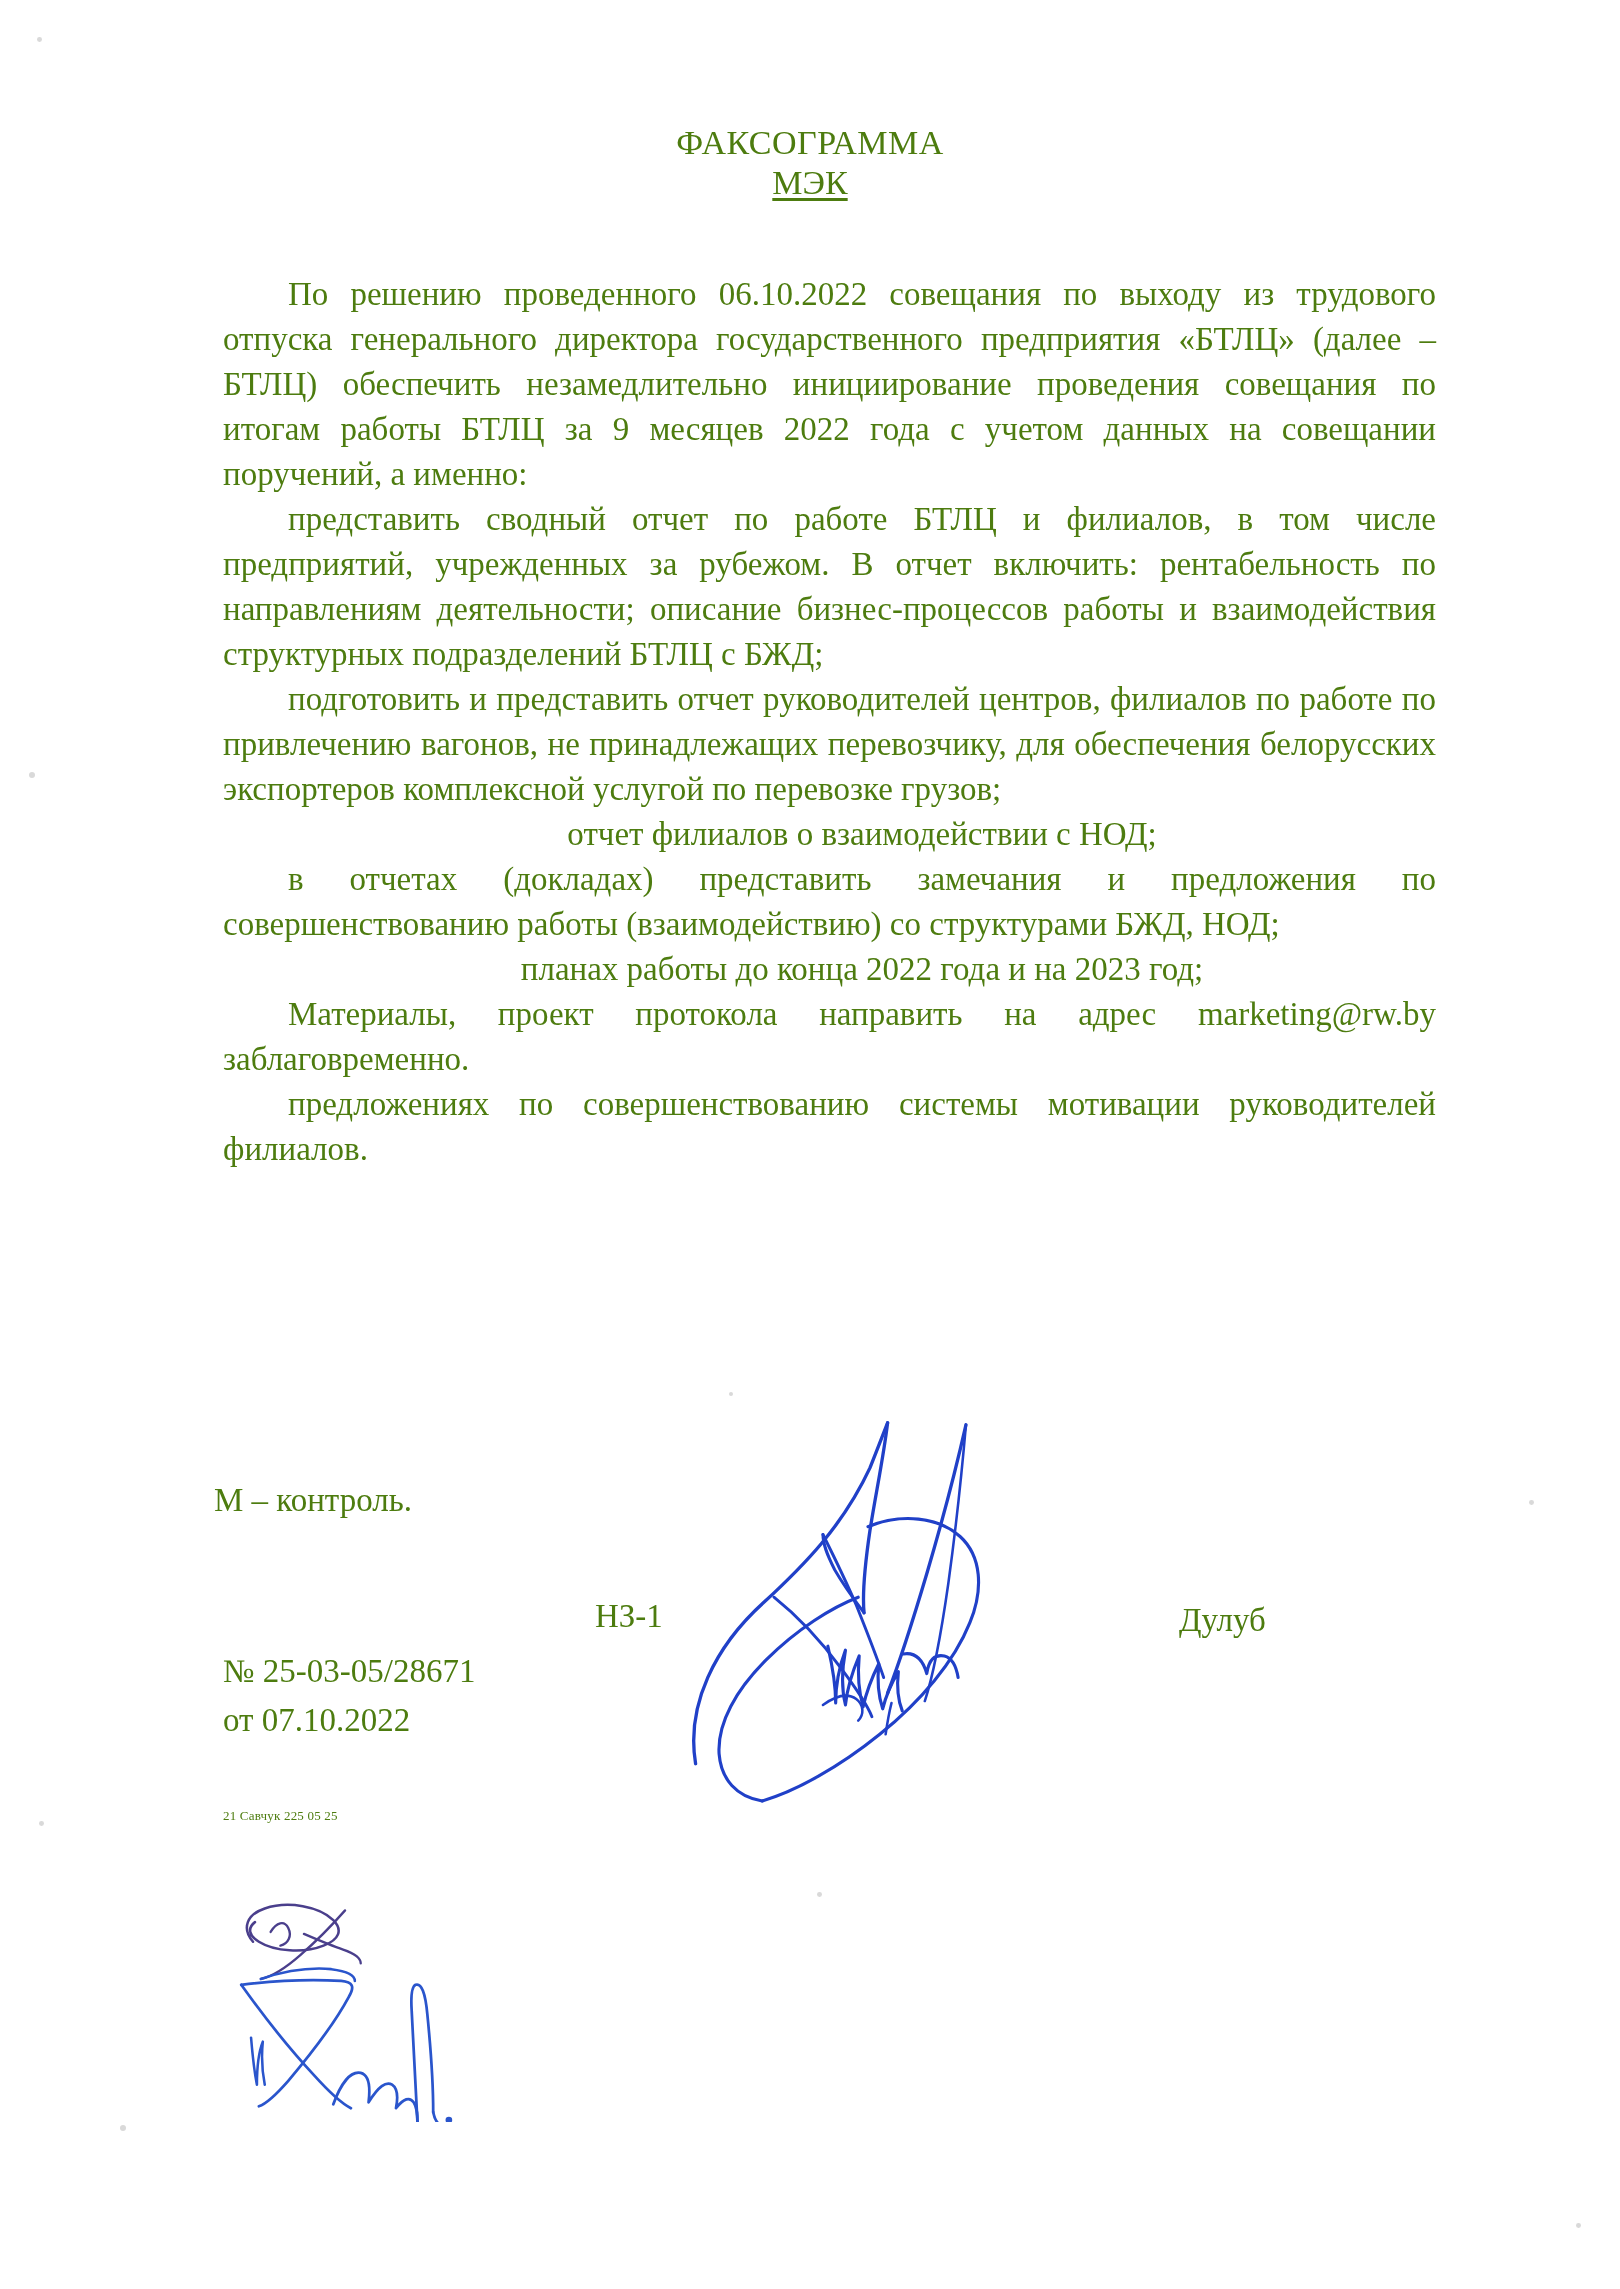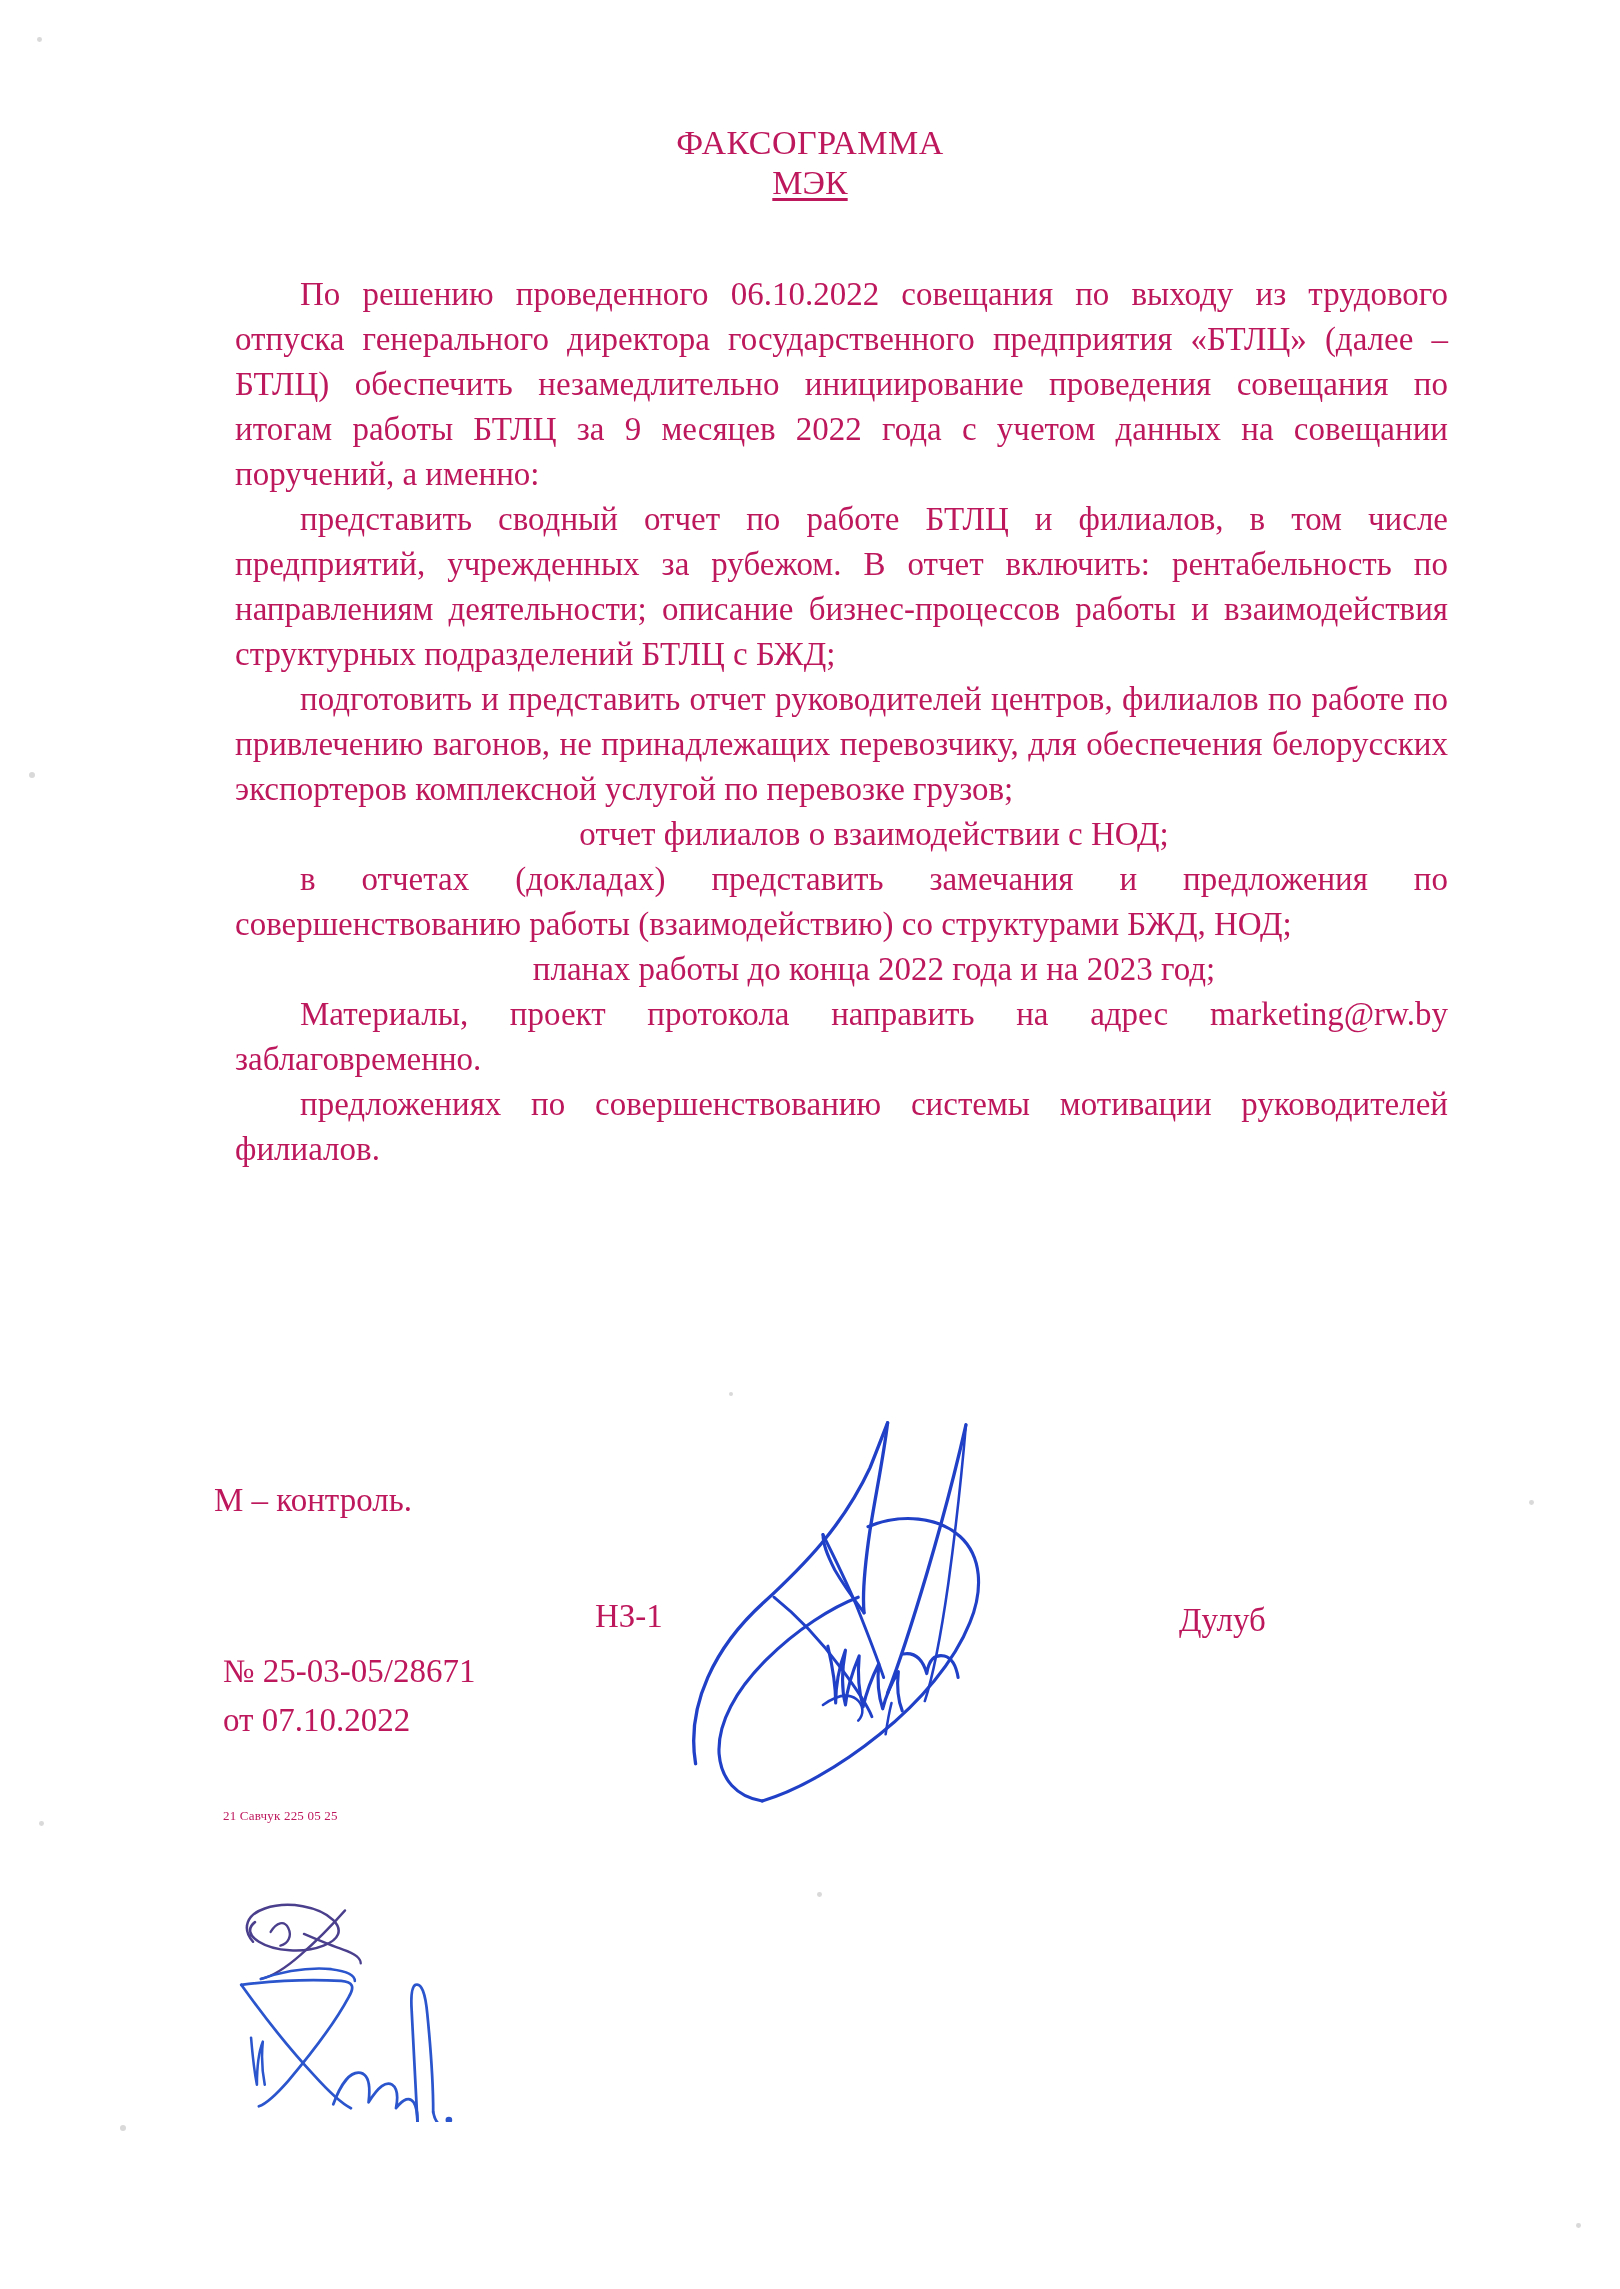--- a/index.html
+++ b/index.html
@@ -7,21 +7,21 @@
     padding: 0;
     background: #ffffff;
   }
   .page {
     position: relative;
     width: 1620px;
     height: 2290px;
     background: #ffffff;
     overflow: hidden;
     font-family: "Liberation Serif", "DejaVu Serif", serif;
-    color: #be185d;
+    color: #4d7c0f;
   }
 
   
   .speck {
     position: absolute;
     background: #d9d9d9;
     border-radius: 50%;
     pointer-events: none;
   }
 
@@ -42,21 +42,20 @@
     line-height: 1.18;
     text-decoration: underline;
     text-underline-offset: 3.9px;
   }
 
   .body-block {
     position: absolute;
     left: 223px;
     top: 272px;
     width: 1213px;
-    margin-left: 12px;
   }
   .para {
     font-size: 33px;
     line-height: 45px;
     text-align: justify;
     text-justify: inter-word;
     text-indent: 65px;
     margin: 0;
     hyphens: none;
   }

